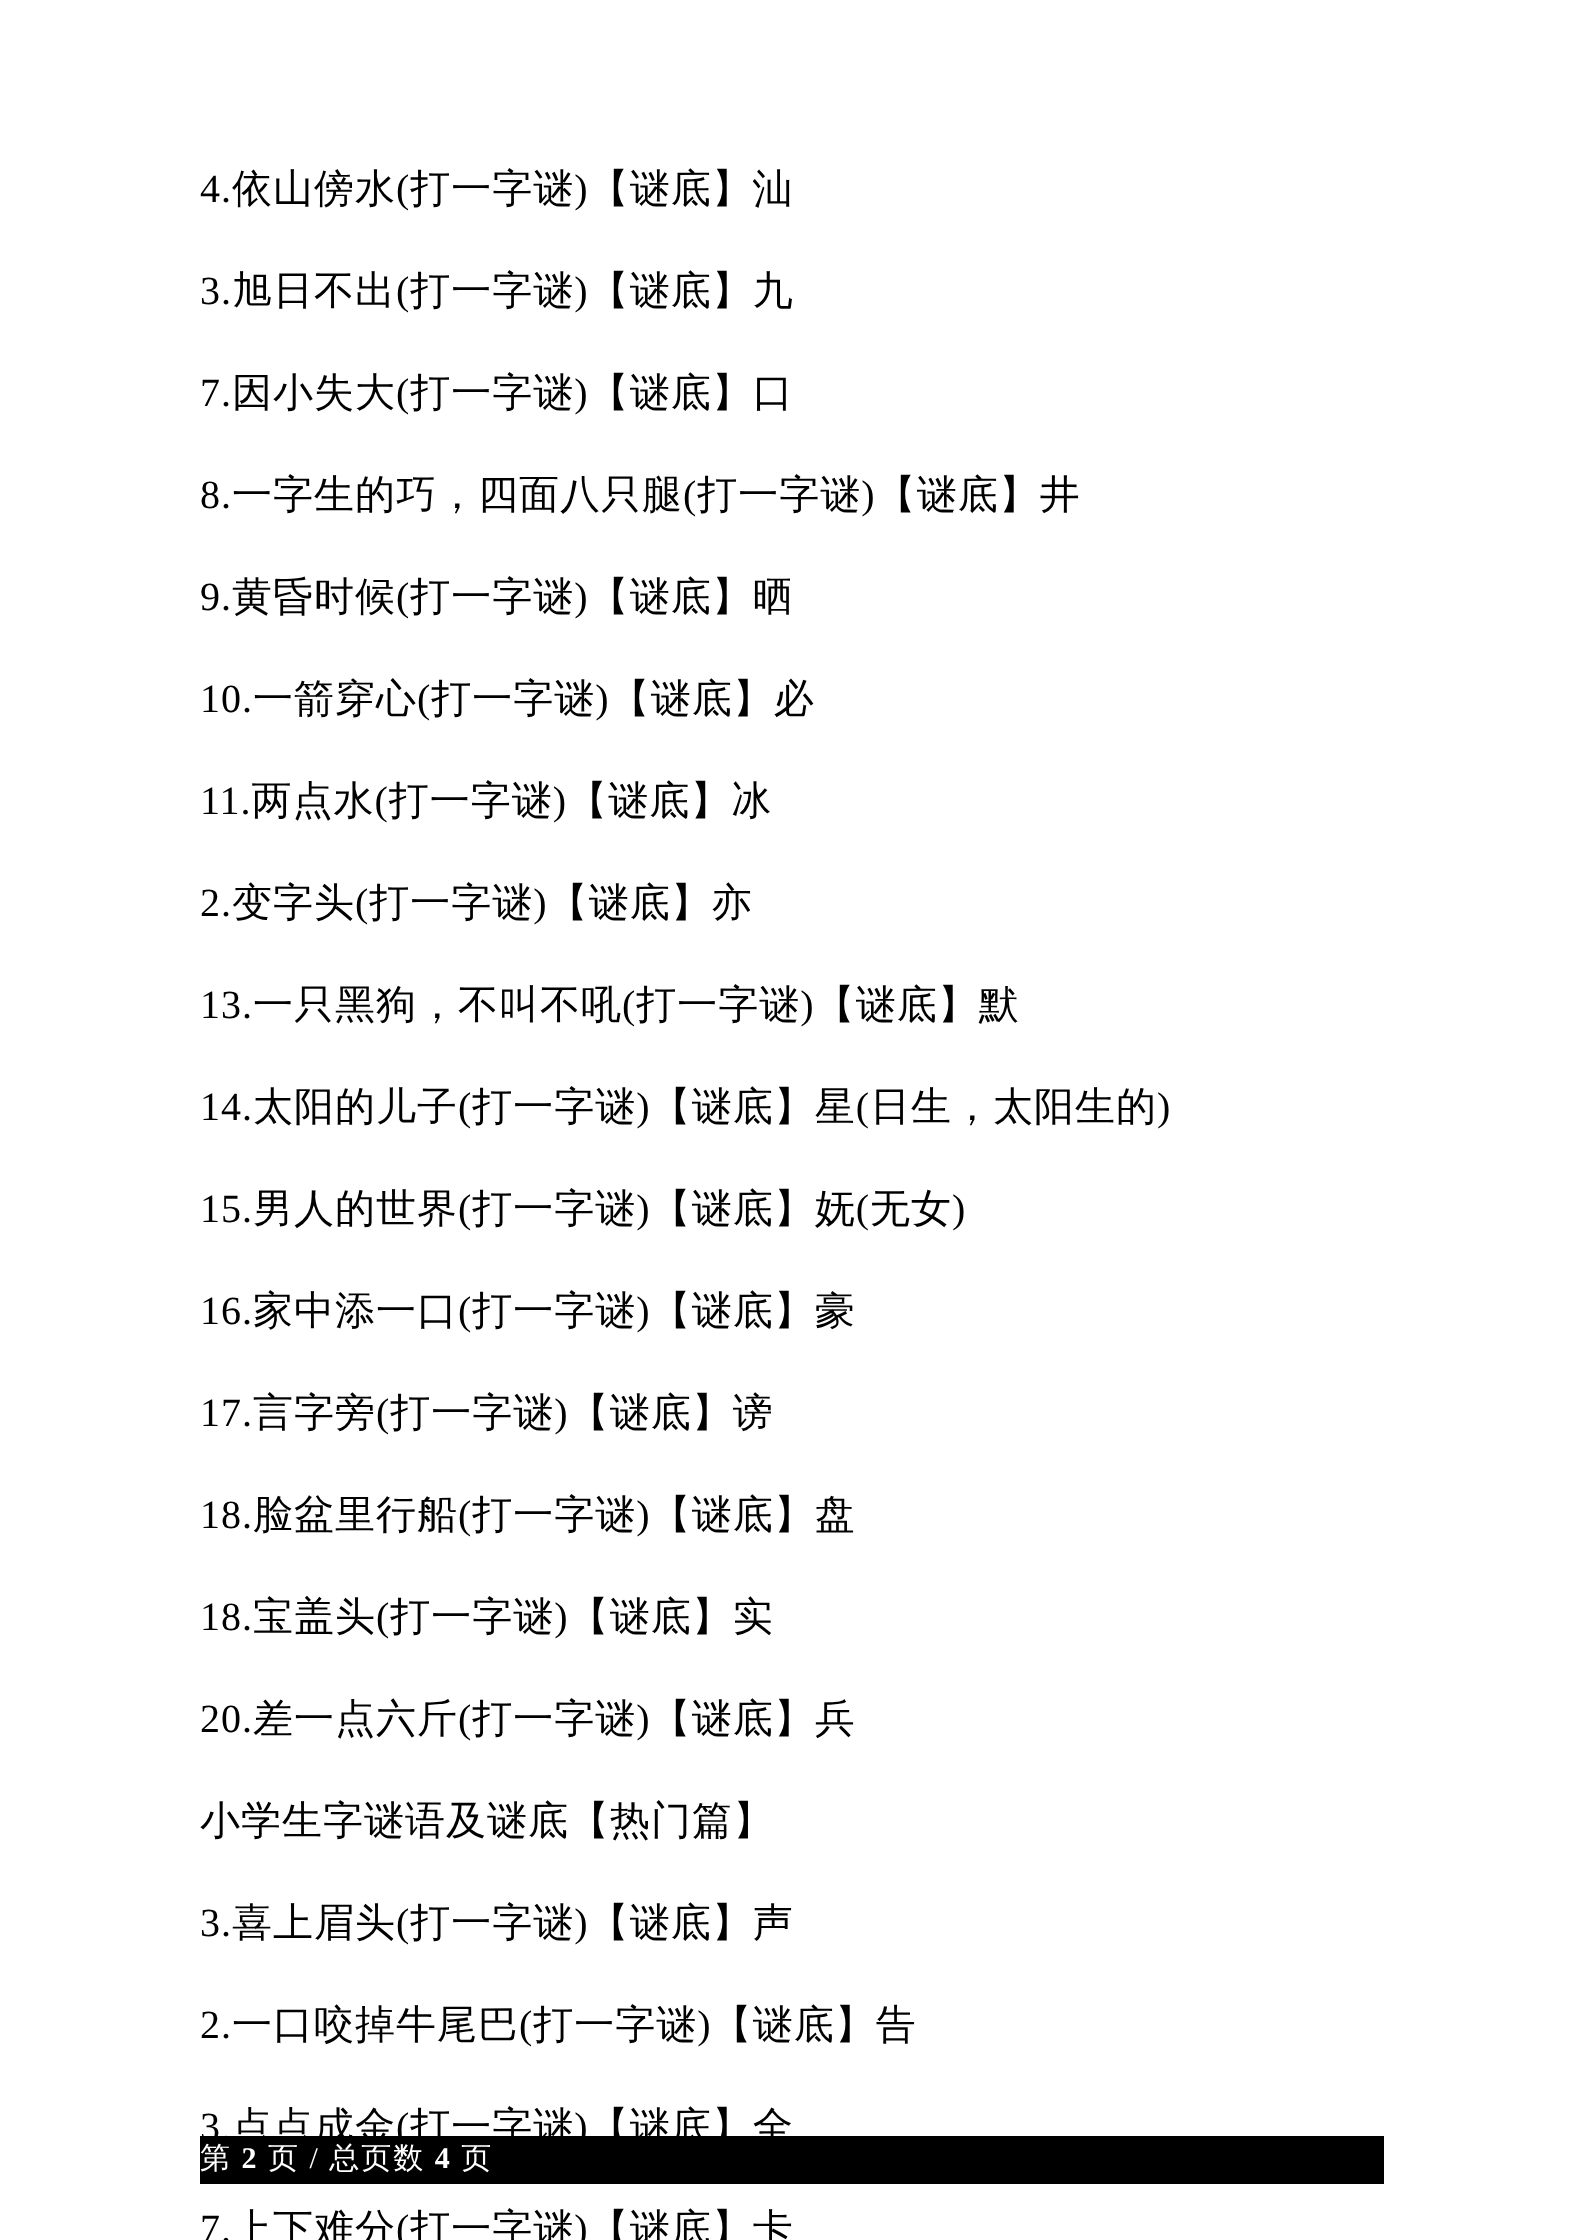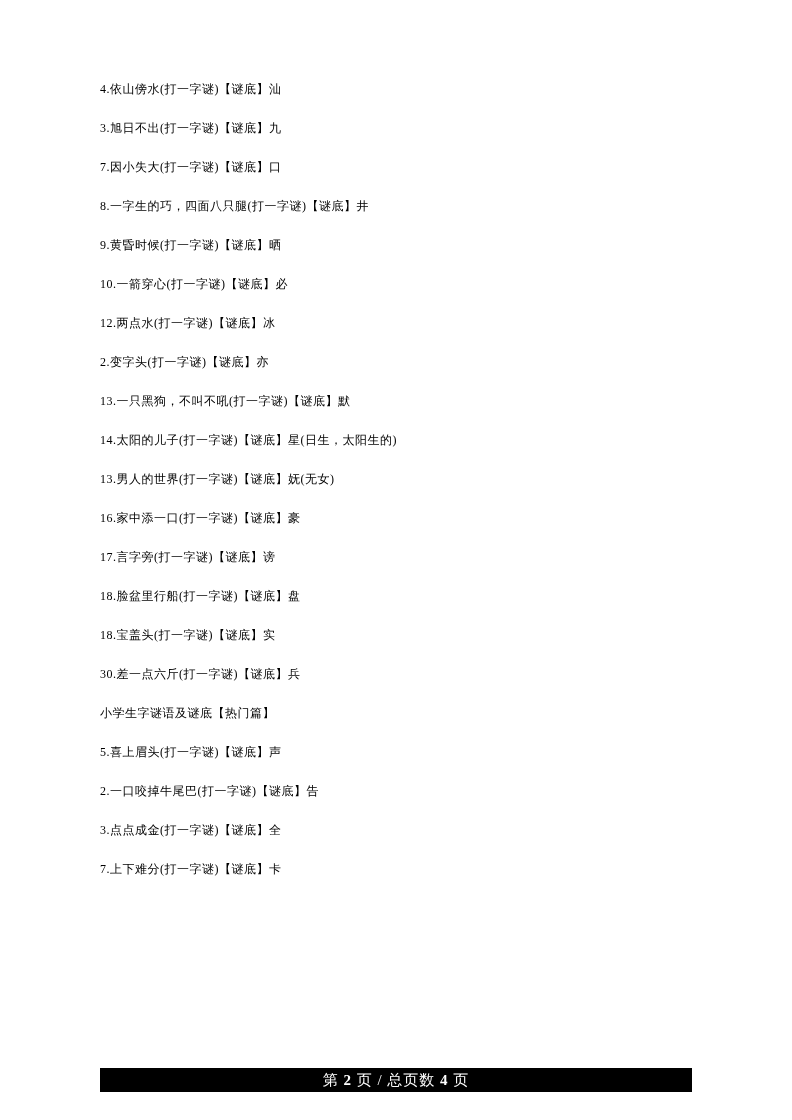--- a/index.html
+++ b/index.html
@@ -11,66 +11,65 @@
       width: 792px;
       height: 1120px;
       background: #ffffff;
       font-family: "SimSun", "宋体", serif;
       position: relative;
     }
     .content {
       padding: 80px 100px 0 100px;
     }
     .line {
-      font-size: 12px;
+      font-size: 20px;
       line-height: 1.5;
       margin-bottom: 21px;
       color: #000000;
       letter-spacing: 0.5px;
     }
     .footer {
       position: absolute;
       bottom: 28px;
       left: 100px;
       right: 100px;
       height: 24px;
       background: #000000;
       color: #ffffff;
-      text-align: center;
       font-size: 15px;
       line-height: 24px;
       font-family: "SimSun", "宋体", serif;
       letter-spacing: 1px;
     }
     .footer .num {
       font-weight: bold;
     }
   </style>
 </head>
 <body>
 
 <div class="content">
   <div class="line">4.依山傍水(打一字谜)【谜底】汕</div>
   <div class="line">3.旭日不出(打一字谜)【谜底】九</div>
   <div class="line">7.因小失大(打一字谜)【谜底】口</div>
   <div class="line">8.一字生的巧，四面八只腿(打一字谜)【谜底】井</div>
   <div class="line">9.黄昏时候(打一字谜)【谜底】晒</div>
   <div class="line">10.一箭穿心(打一字谜)【谜底】必</div>
-  <div class="line">12.两点水(打一字谜)【谜底】冰</div>
+  <div class="line">11.两点水(打一字谜)【谜底】冰</div>
   <div class="line">2.变字头(打一字谜)【谜底】亦</div>
   <div class="line">13.一只黑狗，不叫不吼(打一字谜)【谜底】默</div>
   <div class="line">14.太阳的儿子(打一字谜)【谜底】星(日生，太阳生的)</div>
-  <div class="line">13.男人的世界(打一字谜)【谜底】妩(无女)</div>
+  <div class="line">15.男人的世界(打一字谜)【谜底】妩(无女)</div>
   <div class="line">16.家中添一口(打一字谜)【谜底】豪</div>
   <div class="line">17.言字旁(打一字谜)【谜底】谤</div>
   <div class="line">18.脸盆里行船(打一字谜)【谜底】盘</div>
   <div class="line">18.宝盖头(打一字谜)【谜底】实</div>
-  <div class="line">30.差一点六斤(打一字谜)【谜底】兵</div>
+  <div class="line">20.差一点六斤(打一字谜)【谜底】兵</div>
   <div class="line">小学生字谜语及谜底【热门篇】</div>
-  <div class="line">5.喜上眉头(打一字谜)【谜底】声</div>
+  <div class="line">3.喜上眉头(打一字谜)【谜底】声</div>
   <div class="line">2.一口咬掉牛尾巴(打一字谜)【谜底】告</div>
   <div class="line">3.点点成金(打一字谜)【谜底】全</div>
   <div class="line">7.上下难分(打一字谜)【谜底】卡</div>
 </div>
 
 <div class="footer">
   <span>第 </span><span class="num">2</span><span> 页 / 总页数  </span><span class="num">4</span><span> 页</span>
 </div>
 
 </body></html>

